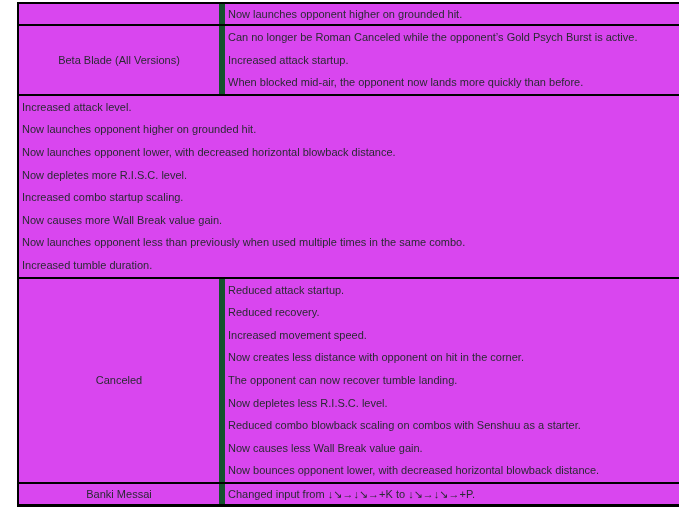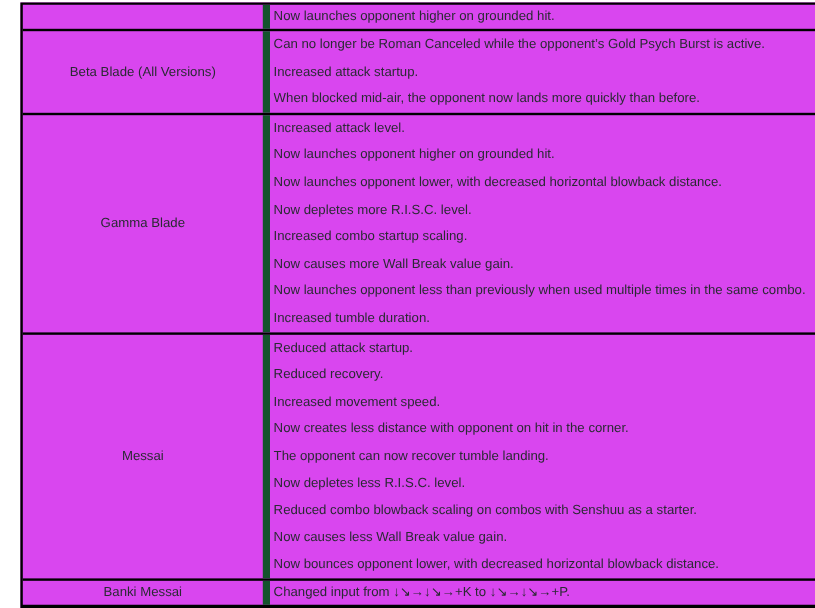--- a/index.html
+++ b/index.html
@@ -72,35 +72,34 @@
   <div class="row">
     <div class="move-cell">Beta Blade (All Versions)</div>
     <div class="changes-cell">
       <div class="change-line">Can no longer be Roman Canceled while the opponent’s Gold Psych Burst is active.</div>
       <div class="change-line">Increased attack startup.</div>
       <div class="change-line">When blocked mid-air, the opponent now lands more quickly than before.</div>
     </div>
   </div>
 
   <div class="row">
-    <div class="move-cell">Gamma Blade</div>
     <div class="changes-cell">
       <div class="change-line">Increased attack level.</div>
       <div class="change-line">Now launches opponent higher on grounded hit.</div>
       <div class="change-line">Now launches opponent lower, with decreased horizontal blowback distance.</div>
       <div class="change-line">Now depletes more R.I.S.C. level.</div>
       <div class="change-line">Increased combo startup scaling.</div>
       <div class="change-line">Now causes more Wall Break value gain.</div>
       <div class="change-line">Now launches opponent less than previously when used multiple times in the same combo.</div>
       <div class="change-line">Increased tumble duration.</div>
     </div>
   </div>
 
   <div class="row">
-    <div class="move-cell">Messai</div>
+    <div class="move-cell">Canceled</div>
     <div class="changes-cell">
       <div class="change-line">Reduced attack startup.</div>
       <div class="change-line">Reduced recovery.</div>
       <div class="change-line">Increased movement speed.</div>
       <div class="change-line">Now creates less distance with opponent on hit in the corner.</div>
       <div class="change-line">The opponent can now recover tumble landing.</div>
       <div class="change-line">Now depletes less R.I.S.C. level.</div>
       <div class="change-line">Reduced combo blowback scaling on combos with Senshuu as a starter.</div>
       <div class="change-line">Now causes less Wall Break value gain.</div>
       <div class="change-line">Now bounces opponent lower, with decreased horizontal blowback distance.</div>

